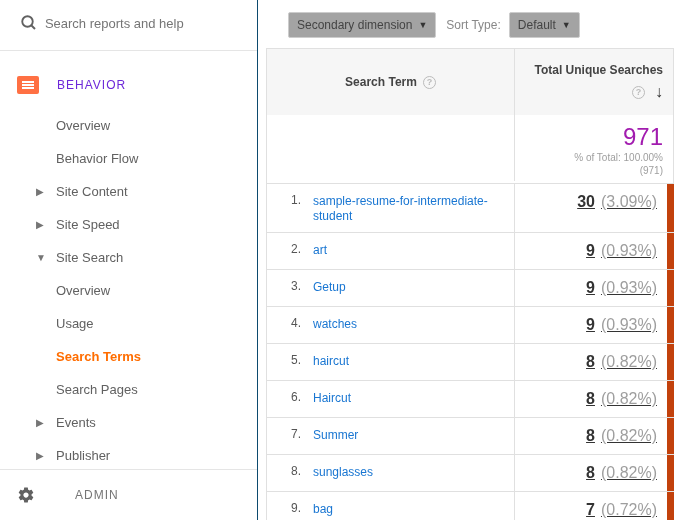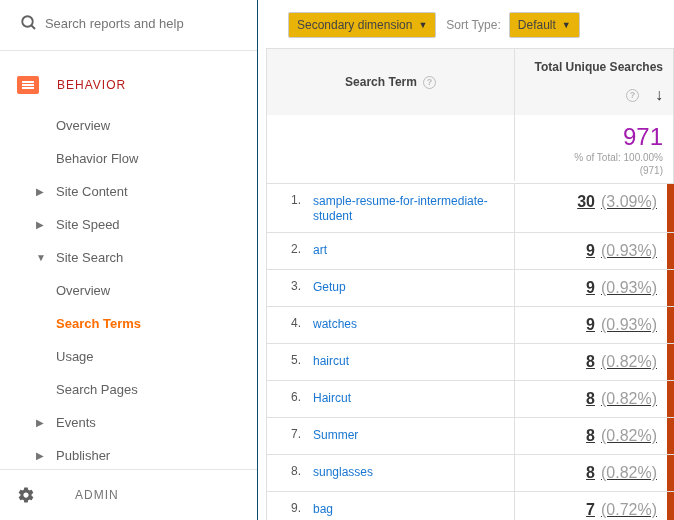--- a/index.html
+++ b/index.html
@@ -6,40 +6,40 @@
 body { font-family: Arial, sans-serif; font-size: 13px; color: #333; width: 674px; height: 520px; overflow: hidden; background: #fff; }
 .layout { display: flex; height: 520px; }
 .sidebar { width: 258px; border-right: 1px solid #0c4a6e; display: flex; flex-direction: column; background: #fff; }
 .search-row { display: flex; align-items: center; padding: 14px 12px 18px 20px; border-bottom: 1px solid #e5e5e5; margin-bottom: 10px; }
 .search-row .icon { width: 28px; color: #616161; }
 .search-row input { border: none; outline: none; font-size: 13px; color: #757575; width: 100%; }
 .nav { flex: 1; overflow: hidden; }
 .section-header { display: flex; align-items: center; padding: 15px 12px 15px 17px; }
 .section-icon { width: 22px; height: 18px; background: #ff7043; border-radius: 2px; margin-right: 18px; position: relative; }
 .section-icon::after { content: ""; position: absolute; left: 5px; top: 5px; width: 12px; height: 2px; background: #fff; box-shadow: 0 3px 0 #fff, 0 6px 0 #fff; }
-.section-header .label { color: #b91c1c; font-size: 12px; letter-spacing: 1px; font-weight: 400; }
+.section-header .label { color: #6d28d9; font-size: 12px; letter-spacing: 1px; font-weight: 400; }
 .nav-item { display: flex; align-items: center; padding: 9px 12px 9px 36px; color: #616161; font-size: 13px; cursor: pointer; }
 .nav-item .caret { width: 20px; font-size: 10px; color: #757575; }
 .nav-item .caret.empty { visibility: hidden; }
 .nav-item .text { }
 .nav-sub { display: flex; align-items: center; padding: 9px 12px 9px 56px; color: #616161; font-size: 13px; cursor: pointer; }
 .nav-sub.active { color: #ff6d00; font-weight: bold; }
 .admin-row { display: flex; align-items: center; padding: 16px 12px 16px 17px; border-top: 1px solid #e5e5e5; gap: 18px; }
 .gear { width: 22px; color: #616161; margin-right: 18px; }
 .admin-row .label { color: #757575; font-size: 12px; letter-spacing: 1px; }
 .main { flex: 1; background: #fff; padding: 12px 0 0 8px; display: flex; flex-direction: column; }
 .controls { display: flex; align-items: center; gap: 8px; padding: 0 4px 10px 22px; font-size: 12px; color: #555; }
-.dropdown { border: 1px solid #ccc; border-radius: 2px; padding: 5px 8px; background: #eab308; display: flex; align-items: center; gap: 6px; cursor: pointer; font-size: 12px; color: #444; }
+.dropdown { border: 1px solid #ccc; border-radius: 2px; padding: 5px 8px; background: #a3a3a3; display: flex; align-items: center; gap: 6px; cursor: pointer; font-size: 12px; color: #444; }
 .dropdown .arrow { font-size: 9px; color: #333; }
 .sort-label { color: #888; font-size: 12px; margin-left: 2px; }
 .table { border: 1px solid #e0e0e0; border-right: none; }
 .thead { display: flex; background: #f6f6f6; }
 .th { padding: 0; border-right: 1px solid #e0e0e0; display: flex; align-items: center; font-size: 12px; color: #444; font-weight: bold; }
 .th.term { width: 248px; justify-content: center; height: 66px; }
-.th.searches { flex: 1; justify-content: flex-end; padding: 0 10px 0 12px; height: 66px; flex-wrap: wrap; align-content: center; gap: 12px; }
+.th.searches { flex: 1; justify-content: flex-end; padding: 0 10px 0 12px; height: 66px; flex-wrap: wrap; align-content: center; gap: 6px; }
 .help { display: inline-block; width: 13px; height: 13px; border: 1px solid #bbb; border-radius: 50%; font-size: 9px; color: #bbb; text-align: center; line-height: 11px; margin-left: 6px; }
 .sort-arrow { font-size: 16px; color: #333; margin-left: 4px; }
 .summary-row { display: flex; border-bottom: 1px solid #e0e0e0; }
 .summary-left { width: 248px; border-right: 1px solid #e0e0e0; height: 66px; }
 .summary-right { flex: 1; padding: 8px 10px 6px 8px; text-align: right; border-right: 1px solid #e0e0e0; }
 .big-num { font-size: 24px; color: #a21caf; }
 .pct-line { font-size: 10px; color: #9e9e9e; line-height: 1.3; }
 .row { display: flex; border-bottom: 1px solid #e0e0e0; min-height: 34px; }
 .cell-idx { width: 42px; text-align: right; padding: 9px 8px 9px 4px; color: #555; font-size: 12px; }
 .cell-term { width: 206px; padding: 9px 8px 9px 4px; border-right: 1px solid #e0e0e0; }
@@ -84,25 +84,25 @@
           <span class="caret">▶</span>
           <span class="text">Site Speed</span>
         </div>
       <div class="nav-item">
           <span class="caret">▼</span>
           <span class="text">Site Search</span>
         </div>
       <div class="nav-sub">
           <span>Overview</span>
         </div>
+      <div class="nav-sub">
+          <span>Usage</span>
+        </div>
       <div class="nav-sub active">
           <span>Search Terms</span>
-        </div>
-      <div class="nav-sub">
-          <span>Usage</span>
         </div>
       <div class="nav-sub">
           <span>Search Pages</span>
         </div>
       <div class="nav-item">
           <span class="caret">▶</span>
           <span class="text">Events</span>
         </div>
       <div class="nav-item">
           <span class="caret">▶</span>

